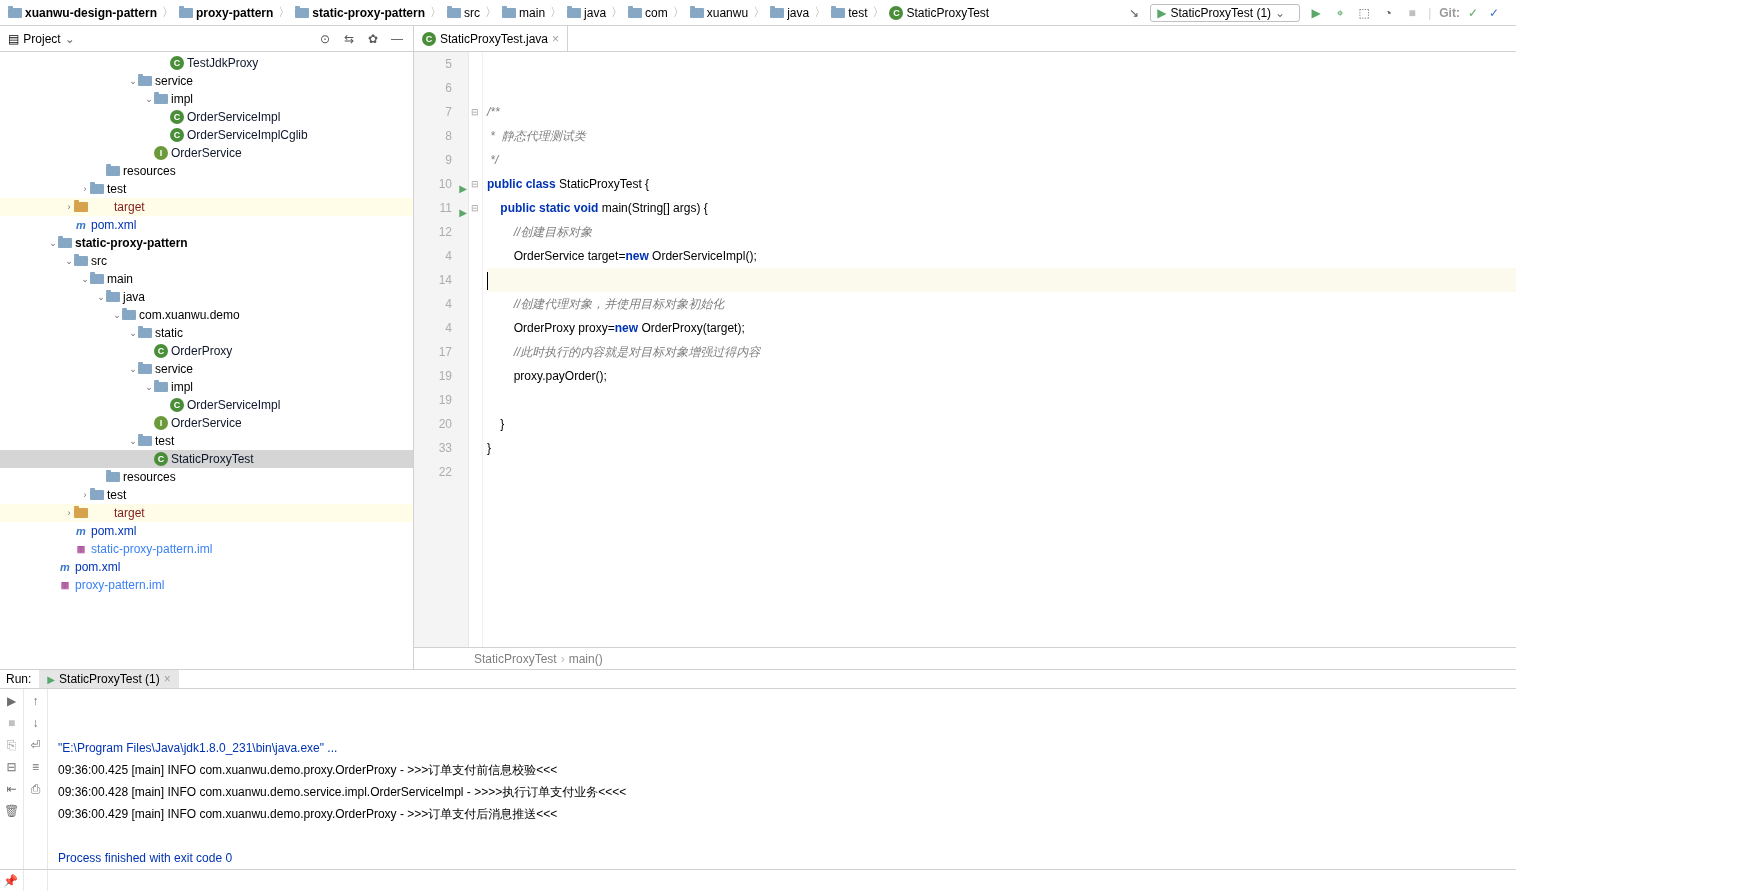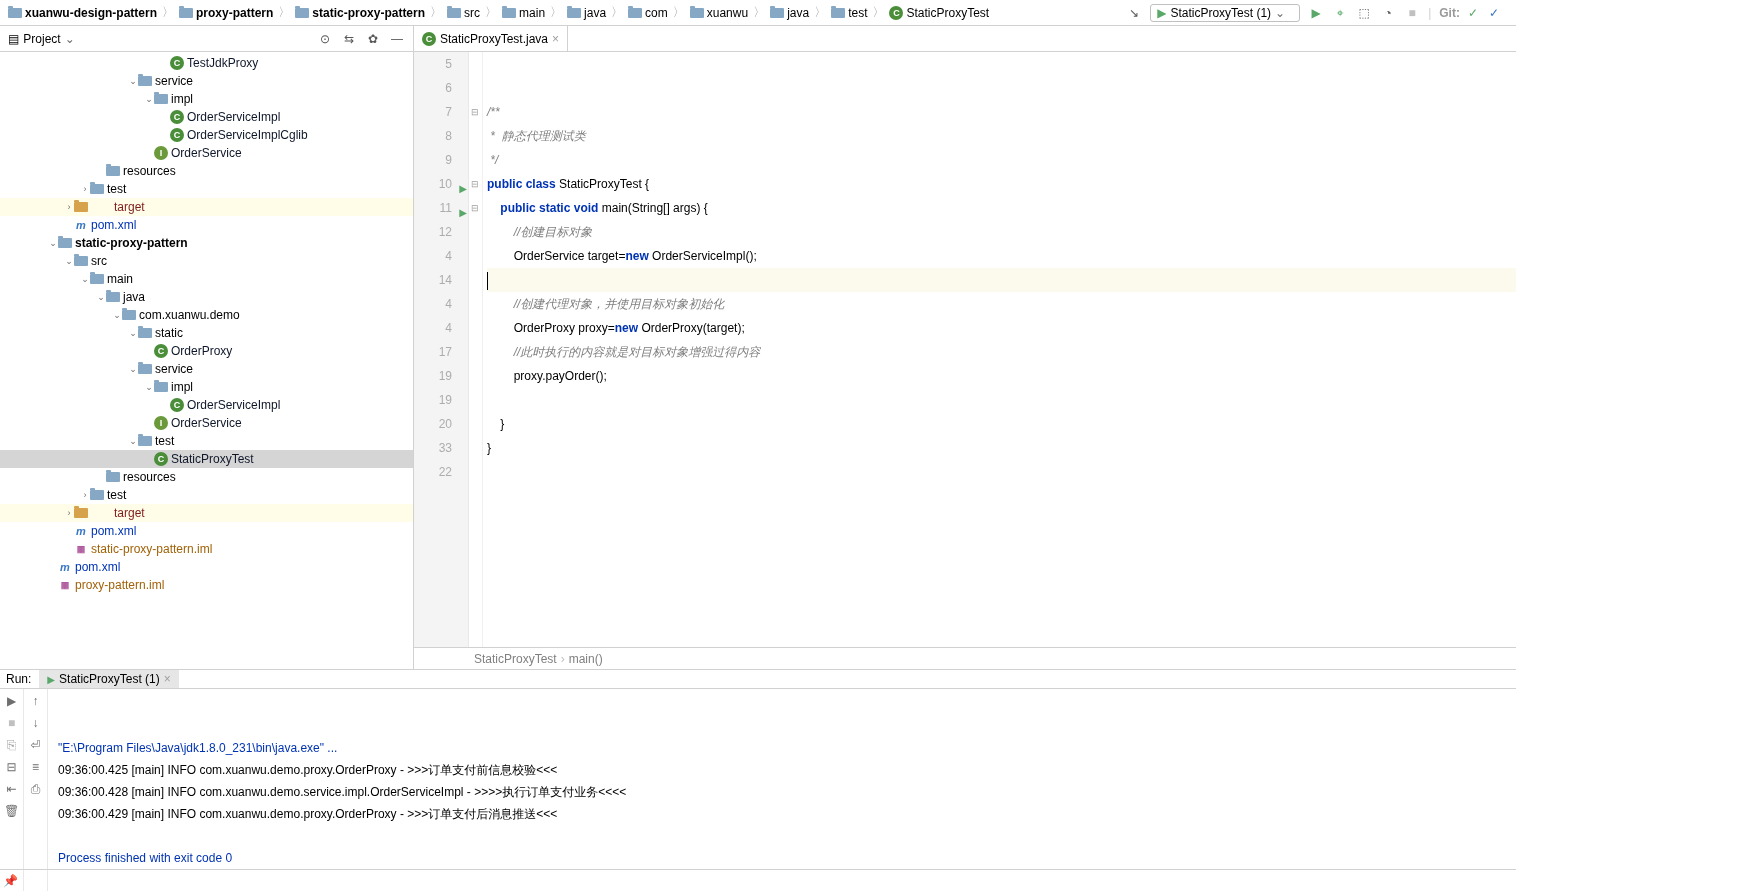--- a/index.html
+++ b/index.html
@@ -38,21 +38,21 @@
     .panel-icons { display: flex; gap: 8px; }
     
     .tree { flex: 1; overflow: auto; padding-top: 2px; }
     .tree-item { display: flex; align-items: center; height: 18px; white-space: nowrap; cursor: pointer; }
     .tree-item.sel { background: #d5d5d5; }
     .arrow { width: 10px; display: inline-flex; justify-content: center; color: #6e6e6e; font-size: 9px; }
     .tree-label { padding-left: 3px; }
     .tree-label.teal { color: #0f172a; }
     .tree-label.orange { color: #7f1d1d; padding-left: 26px; }
     .tree-label.blue { color: #0033b3; }
-    .tree-label.purple { color: #a16207; }
+    .tree-label.purple { color: #3b82f6; }
     .tree-item.hl-target { background: #fffde7; }
     
     
     .editor { flex: 1; display: flex; flex-direction: column; min-width: 0; }
     .editor-tabs { display: flex; height: 26px; border-bottom: 1px solid #d1d1d1; align-items: stretch; }
     .editor-tab { display: flex; align-items: center; gap: 4px; padding: 0 8px; border-right: 1px solid #d1d1d1; background: #fff; }
     .editor-tab .close-x { color: #a0a0a0; cursor: pointer; }
     .editor-body { flex: 1; display: flex; font-family: "JetBrains Mono","Consolas",monospace; font-size: 14px; background: #fff; overflow: hidden; }
     .gutter { width: 55px; background: #f4f4f4; text-align: right; color: #adadad; padding-right: 16px; line-height: 24px; border-right: 1px solid #e8e8e8; position: relative; }
     .gutter .ln { position: relative; height: 24px; }

